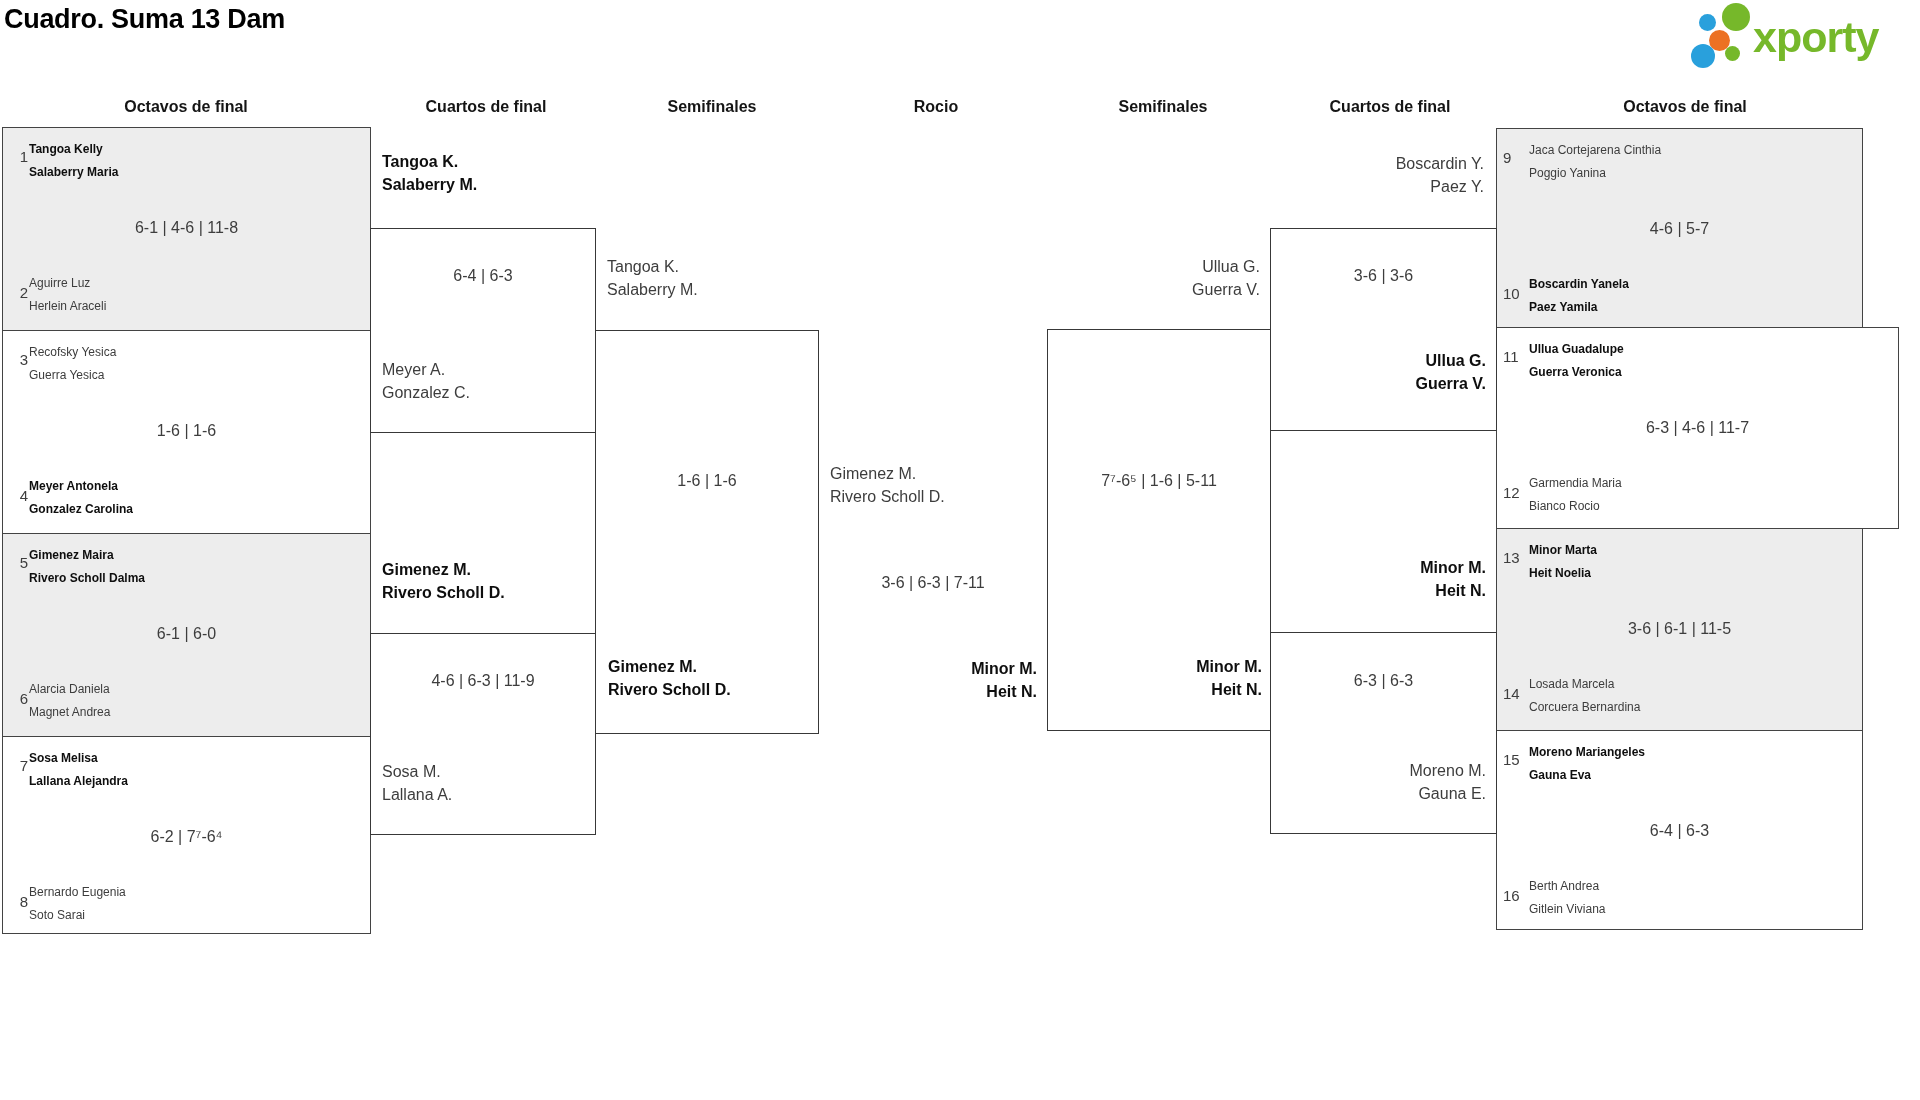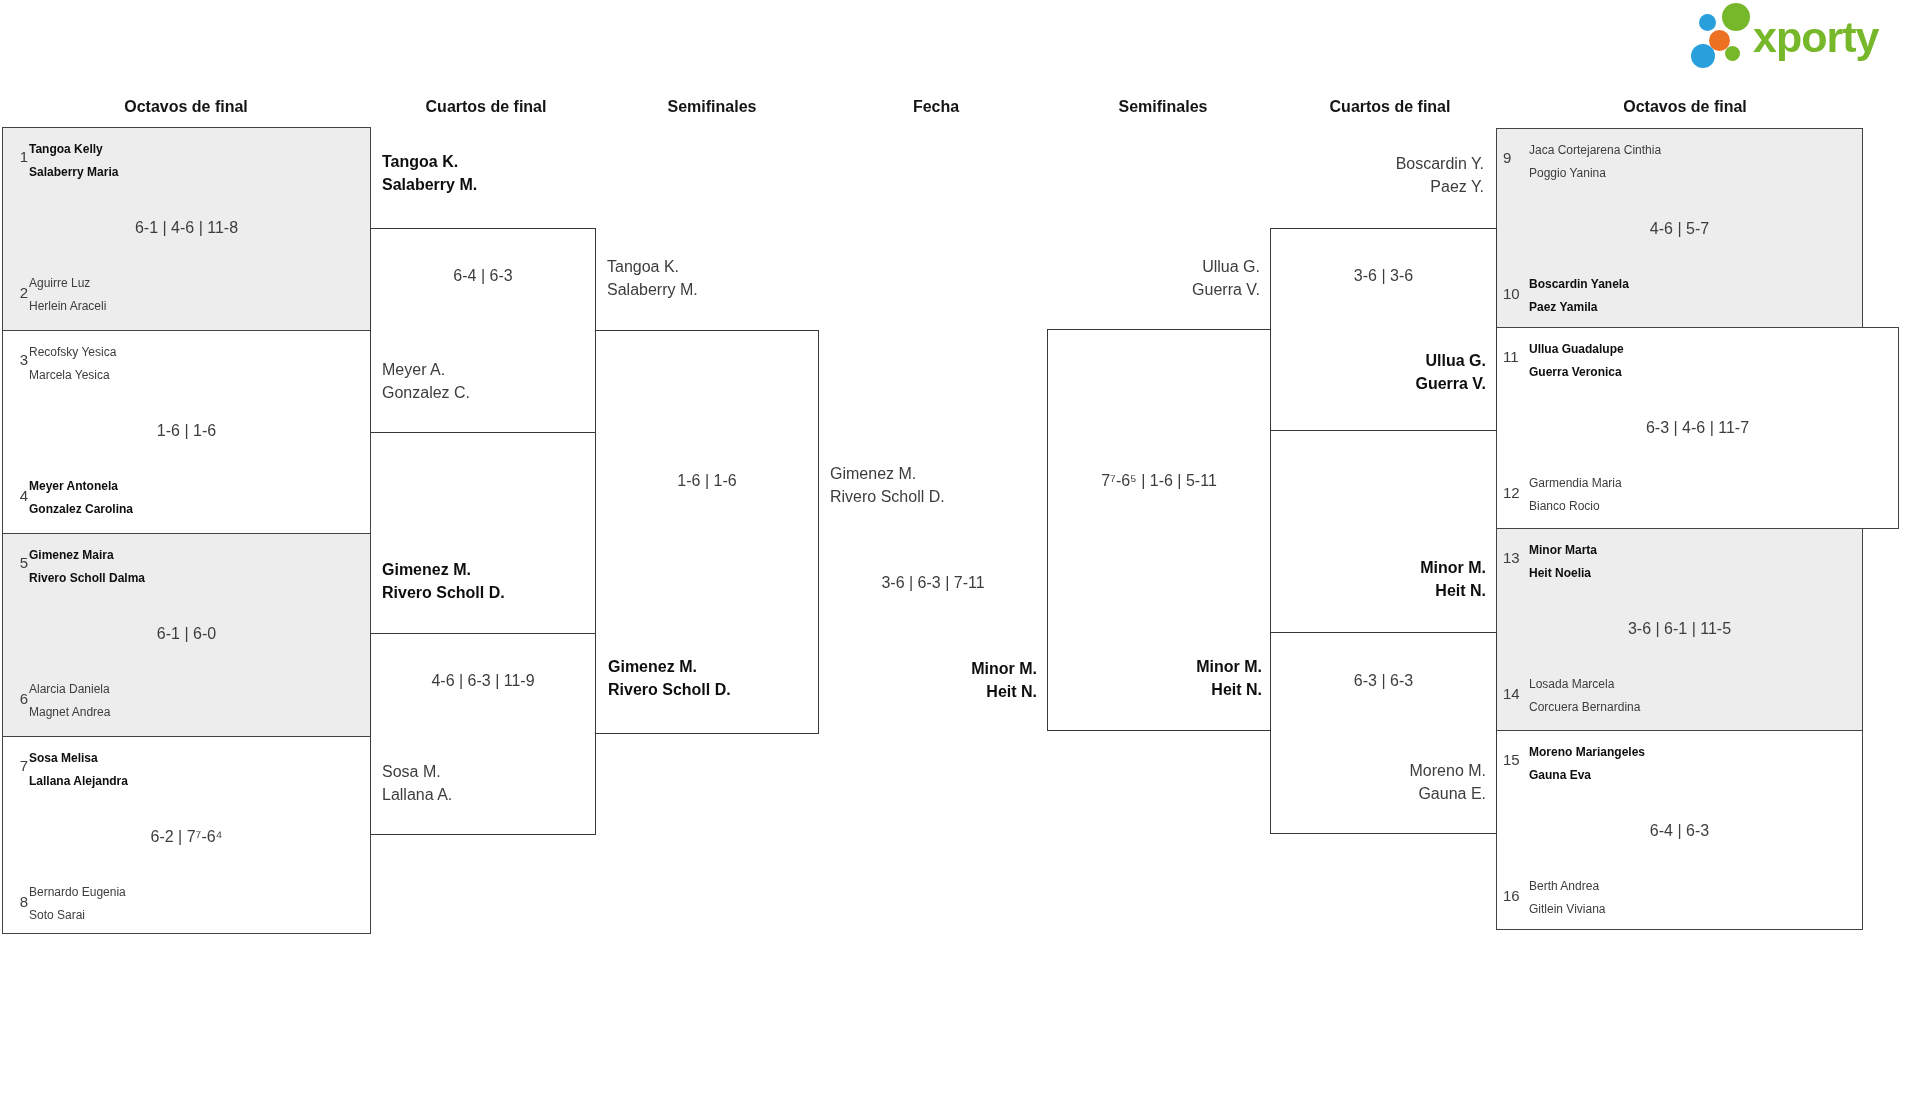--- a/index.html
+++ b/index.html
@@ -59,35 +59,36 @@
   .logo-text{
     position:absolute;left:1753px;top:14px;
     font-size:43px;font-weight:700;letter-spacing:-1px;line-height:46px;
   }
   .dot{position:absolute;border-radius:50%;}
 </style>
 </head>
 <body>
 
 <div class="title">
+  <div>Cuadro. Suma 13 Dam</div>
 </div>
 
 <div>
   <span class="dot" style="left:1722px;top:3px;width:28px;height:28px;background:#76b82a"></span>
   <span class="dot" style="left:1699px;top:14px;width:17px;height:17px;background:#29a0dc"></span>
   <span class="dot" style="left:1709px;top:30px;width:21px;height:21px;background:#ec7123"></span>
   <span class="dot" style="left:1691px;top:44px;width:24px;height:24px;background:#29a0dc"></span>
   <span class="dot" style="left:1725px;top:46px;width:15px;height:15px;background:#76b82a"></span>
   <span class="logo-text" style="color:#76b82a">xporty</span>
 </div>
 
 <div class="hdr" style="left:186px">Octavos de final</div>
 <div class="hdr" style="left:486px">Cuartos de final</div>
 <div class="hdr" style="left:712px">Semifinales</div>
-<div class="hdr" style="left:936px">Fecha</div>
+<div class="hdr" style="left:936px">Rocio</div>
 <div class="hdr" style="left:1163px">Semifinales</div>
 <div class="hdr" style="left:1390px">Cuartos de final</div>
 <div class="hdr" style="left:1685px">Octavos de final</div>
 
 <div class="match gray" style="left:2px;top:127px;width:369px;height:204px">
   <span class="seed" style="top:20px">1</span>
   <div class="team b" style="top:10px">
     <div>Tangoa Kelly</div>
       <div>Salaberry Maria</div>
   </div>
@@ -96,21 +97,21 @@
   <div class="team" style="top:144px">
     <div>Aguirre Luz</div>
       <div>Herlein Araceli</div>
   </div>
 </div>
 
 <div class="match" style="left:2px;top:330px;width:369px;height:204px">
   <span class="seed" style="top:20px">3</span>
   <div class="team" style="top:10px">
     <div>Recofsky Yesica</div>
-      <div>Marcela Yesica</div>
+      <div>Guerra Yesica</div>
   </div>
   <div class="mscore">1-6 | 1-6</div>
   <span class="seed" style="top:156px">4</span>
   <div class="team b" style="top:144px">
     <div>Meyer Antonela</div>
       <div>Gonzalez Carolina</div>
   </div>
 </div>
 
 <div class="match gray" style="left:2px;top:533px;width:369px;height:204px">

